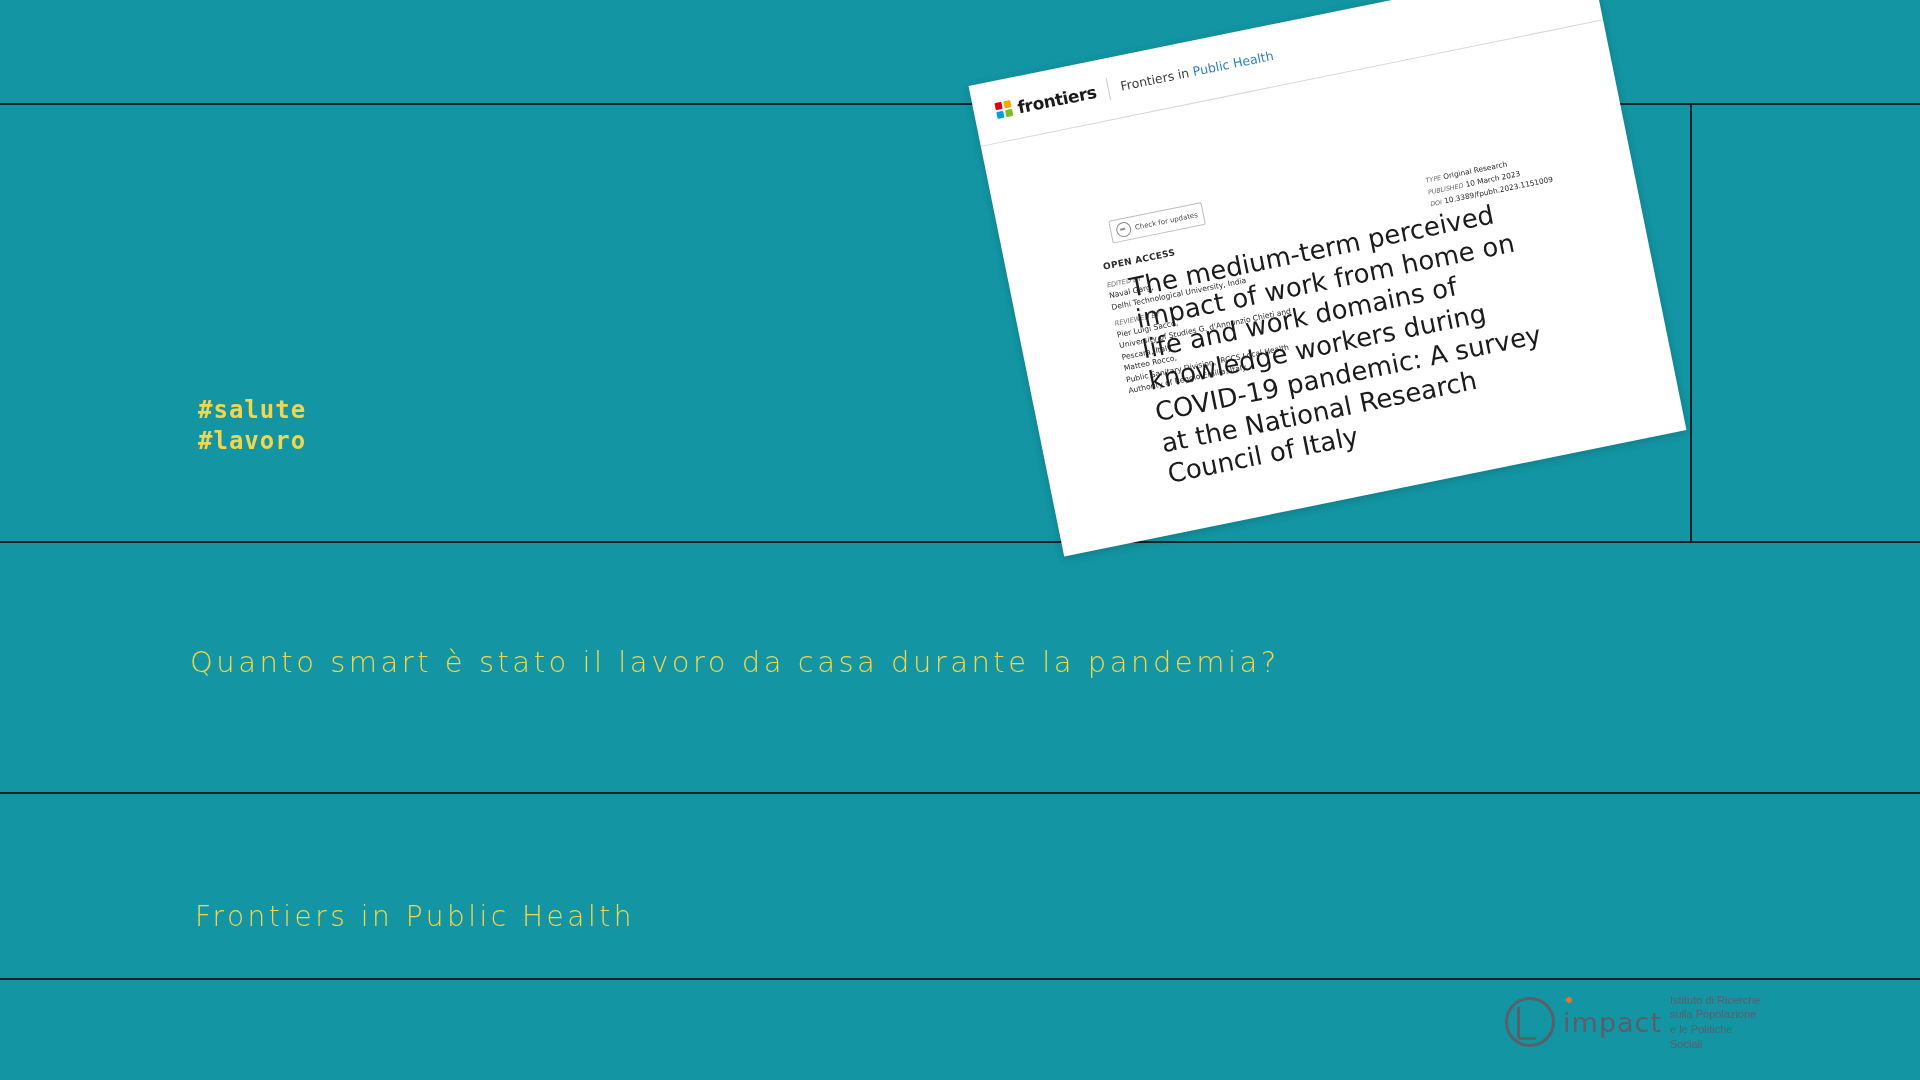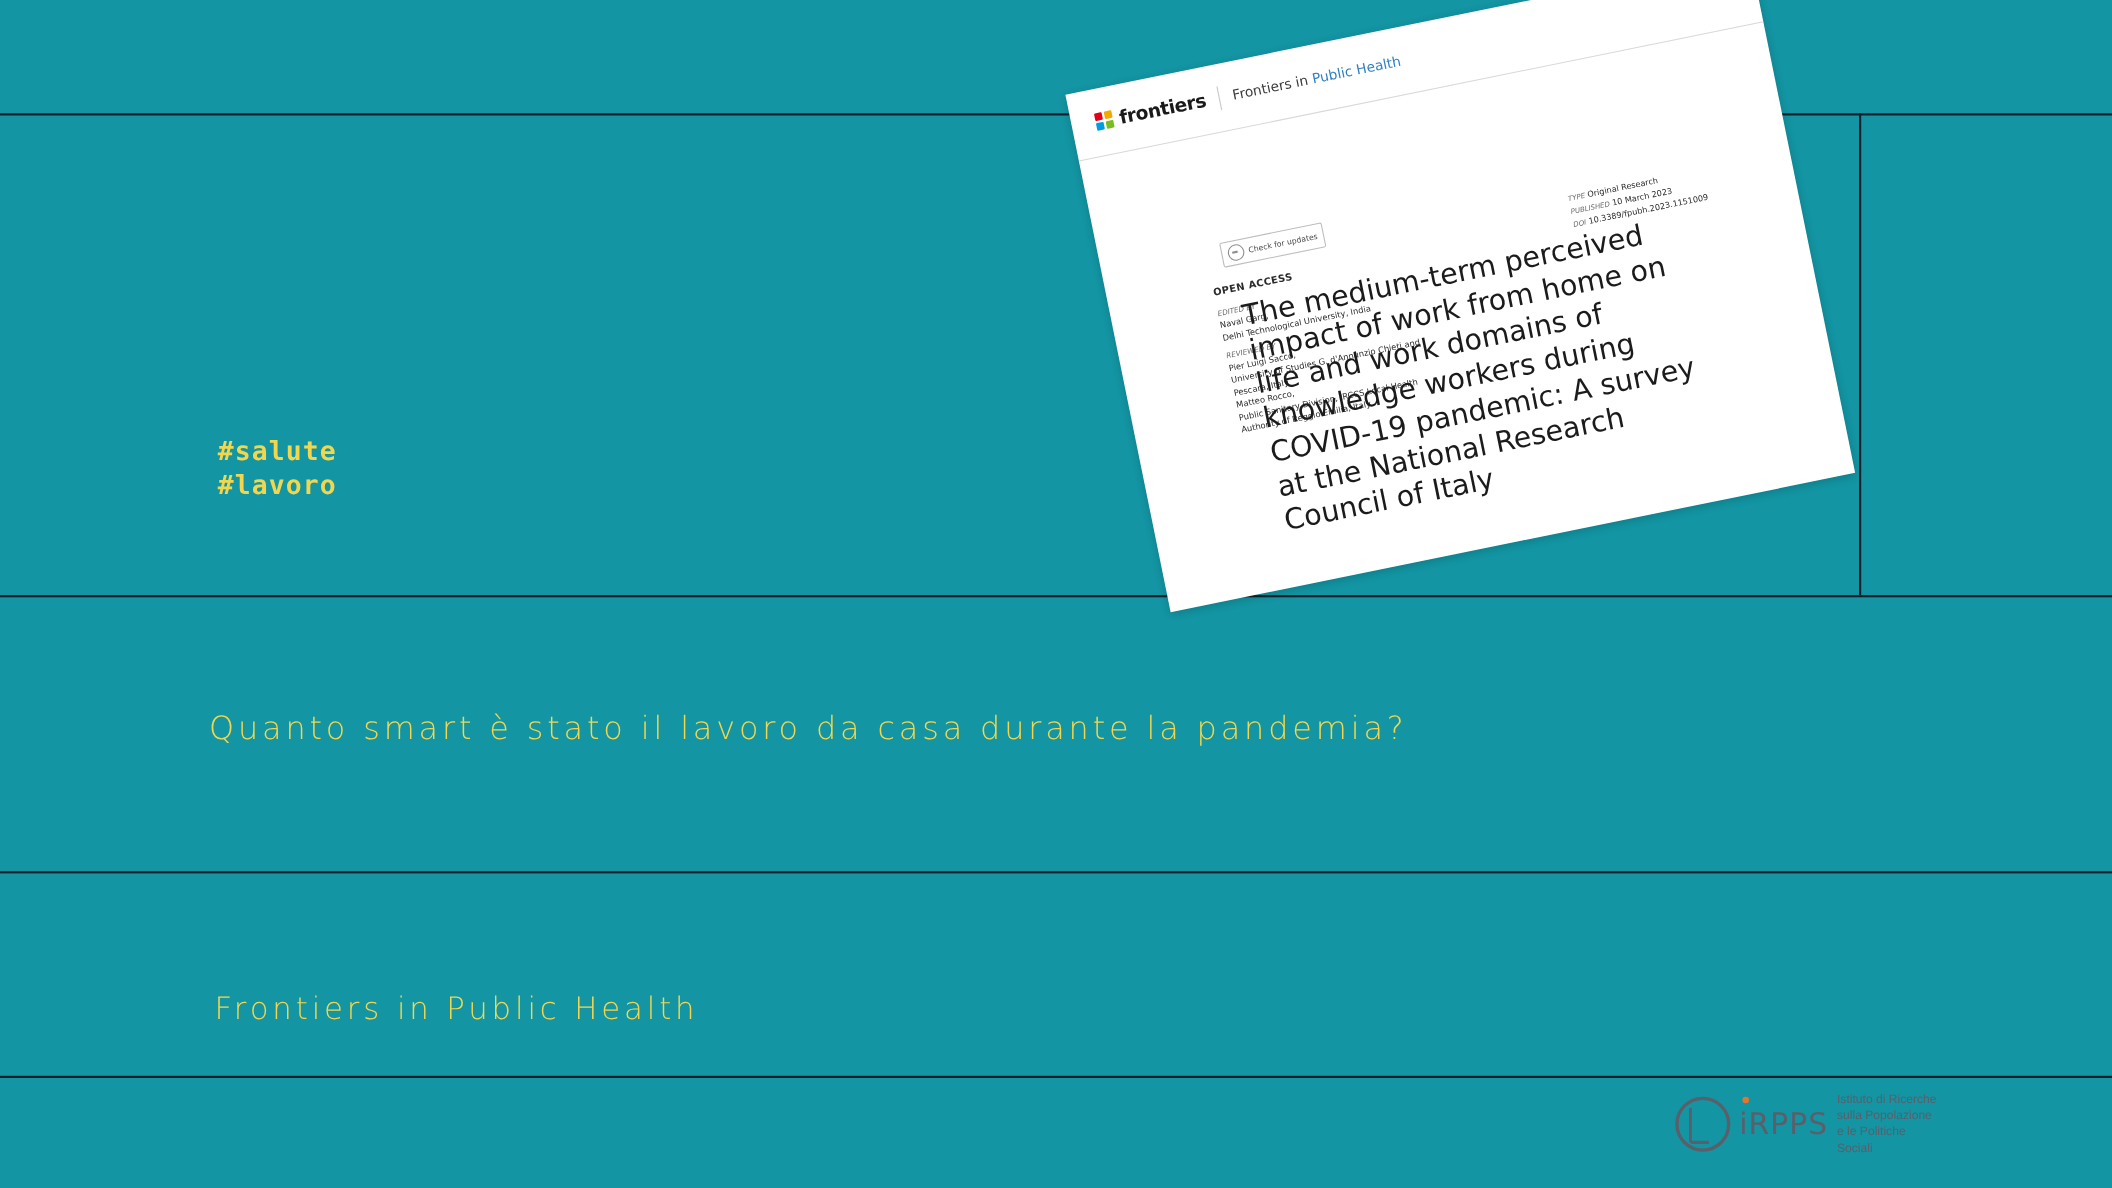--- a/index.html
+++ b/index.html
@@ -335,20 +335,20 @@
         <span>10.3389/fpubh.2023.1151009</span></div>
     </div>
 
     <div class="paper-title">The medium-term perceived impact of work from home on life and work domains of knowledge workers during COVID-19 pandemic: A survey at the National Research Council of Italy</div>
   </div>
 
   <div id="irpps-logo">
     <span class="irpps-mark"></span>
     <span class="irpps-word">
       <span class="irpps-dot"></span>
-      <span>iRPPS</span>
+      <span>impact</span>
     </span>
     <span class="irpps-sub">Istituto di Ricerche
 sulla Popolazione
 e le Politiche Sociali</span>
   </div>
 
 </div>
 
 </body></html>

